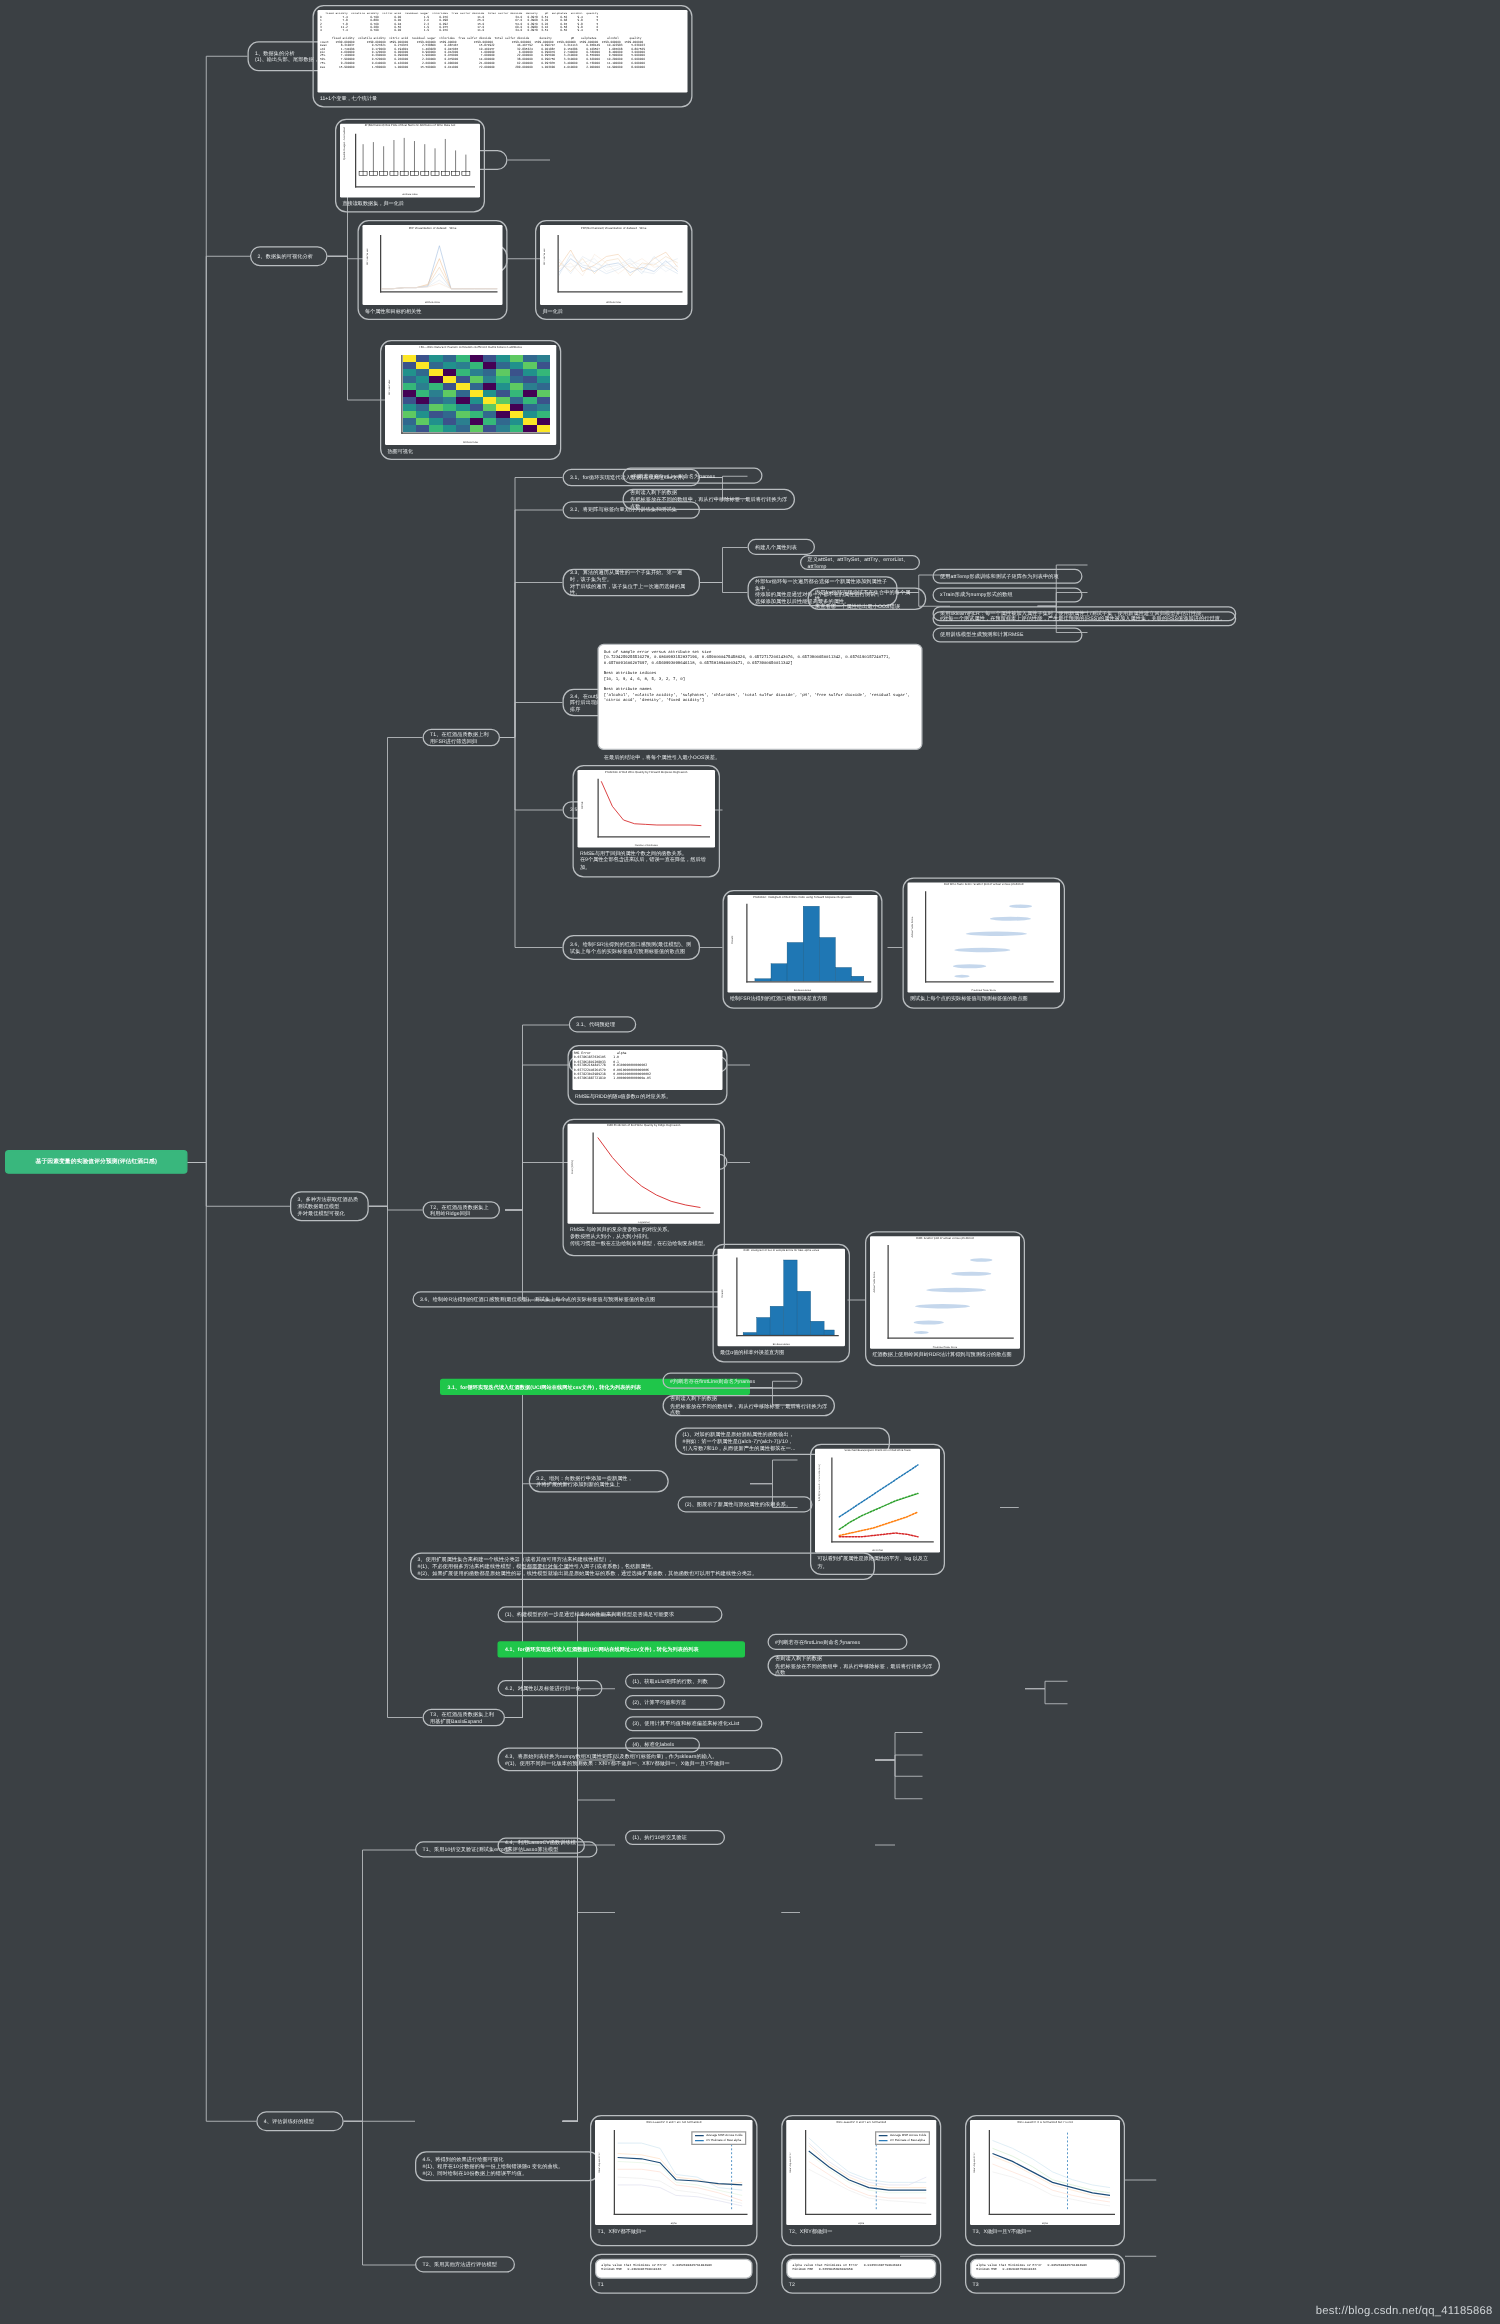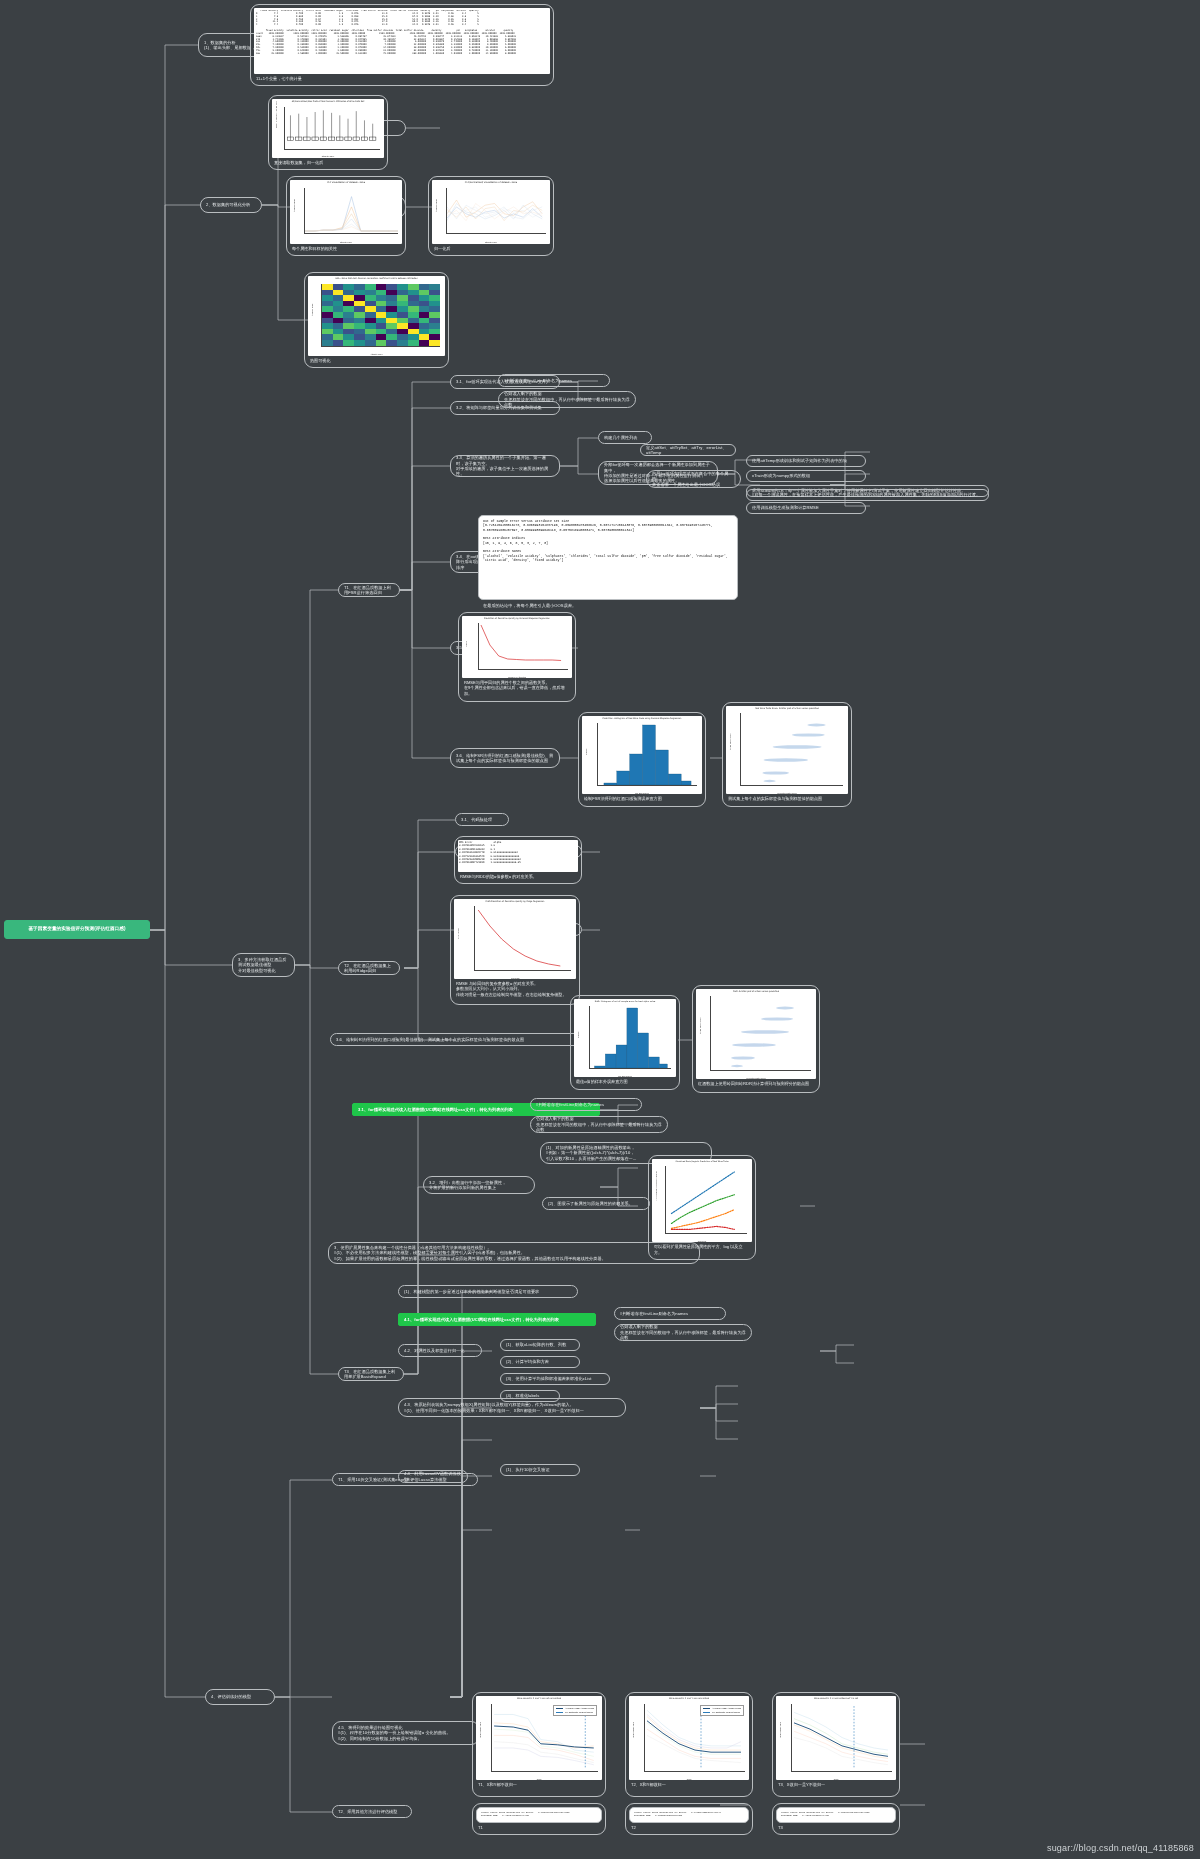--- a/index.html
+++ b/index.html
@@ -787,15 +787,15 @@
 Minimum MSE   0.6655845306002958</div>
     <div class="cap">T2</div>
   </div>
 
   <div class="card" style="left:772px; top:1803px; width:128px; height:32px;">
     <div class="codebox" style="position:relative; left:0; top:0; width:100%; height:16px; font-size:2.5px;">alpha value that Minimizes CV Error   0.0052692845791824986
 Minimum MSE   0.4393406750019136</div>
     <div class="cap">T3</div>
   </div>
 
-  <div class="wm">sugar://blog.csdn.net/qq_41185868</div>
+  <div class="wm">best://blog.csdn.net/qq_41185868</div>
 
 </div>
 
 </body></html>

